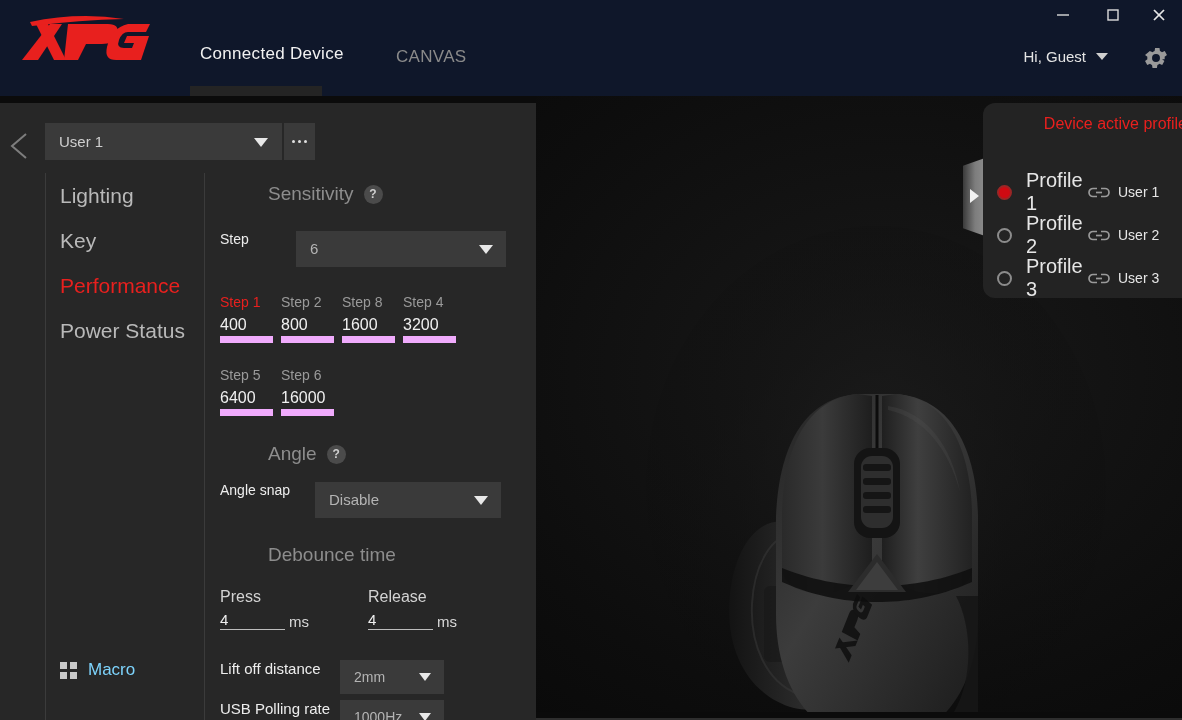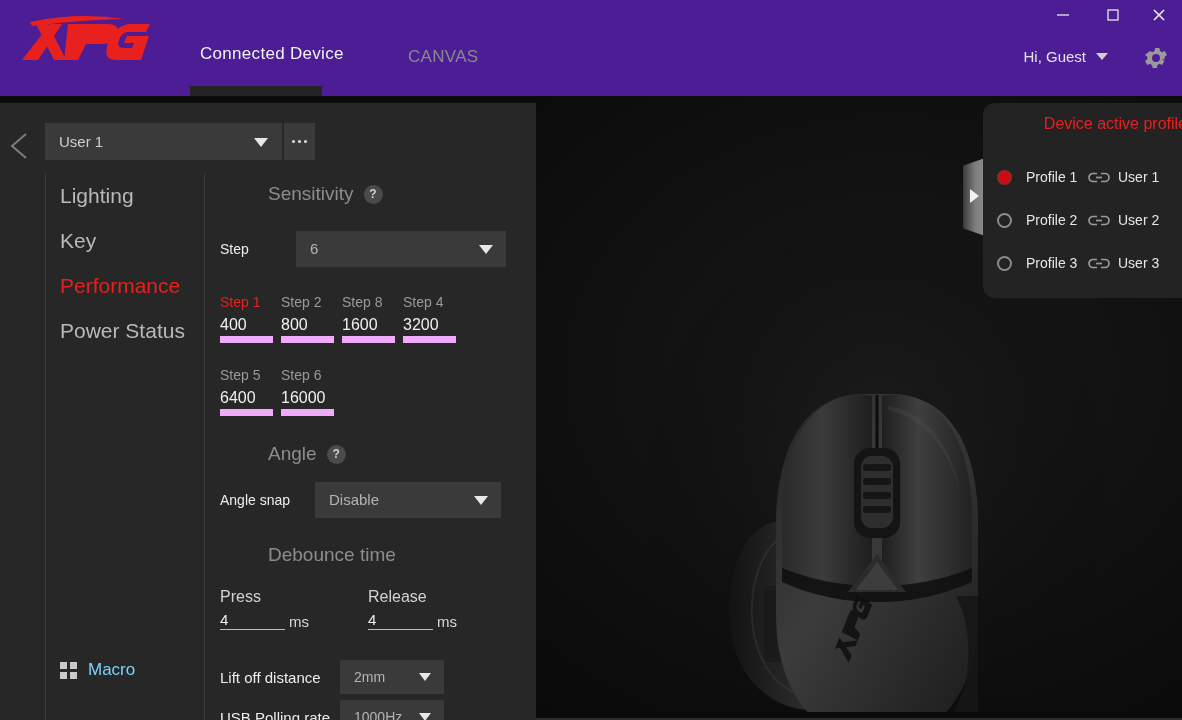--- a/index.html
+++ b/index.html
@@ -11,38 +11,38 @@
   }
   #app {
     position: relative; width: 1182px; height: 720px;
     background: #0b0b0b;
     border-bottom: 2px solid #2e2e2e;
   }
 
   
   .titlebar {
     position: absolute; left: 0; top: 0; width: 1182px; height: 96px;
-    background: #4c1d95;
+    background: #0f172a;
     text-align: right;
   }
   .logo {
     position: absolute; left: 16px; top: 14px;
     width: 140px; height: 48px;
   }
   .logo svg { display:block; }
 
   .tabs { position: absolute; left: 190px; top: 40px; height: 56px; }
   .tab {
     position: absolute; top: 0;
     font-size: 17px; letter-spacing: .3px;
     padding: 0 10px 0 10px; height: 38px; line-height: 28px;
     cursor: pointer; white-space: nowrap;
   }
   .tab.active { left: 0; color: #f2f2f2; }
-  .tab.inactive { left: 208px; color: #8a8a8a; top: 3px; }
+  .tab.inactive { left: 196px; color: #8a8a8a; top: 3px; }
   .tab-underline {
     position: absolute; left: 190px; top: 86px;
     width: 132px; height: 10px; background: #242424;
   }
 
   .wincontrols { position: absolute; right: 0; top: 0; height: 30px; }
   .wbtn {
     position: absolute; top: 0; width: 46px; height: 30px;
     display:flex; align-items:center; justify-content:center;
     color: #dcdcdc; cursor: pointer;
@@ -130,21 +130,21 @@
   .settings { position: absolute; left: 220px; top: 183px; width: 300px; }
   .sectitle {
     color: #8d8d8d; font-size: 19px; display: flex; align-items: center; gap: 10px; margin-left: 48px;
   }
   .qmark {
     width: 19px; height: 19px; border-radius: 50%;
     background: #4b4b4b; color: #d0d0d0; font-size: 12px; font-weight: bold;
     display: flex; align-items: center; justify-content: center;
     cursor: pointer; line-height: 1;
   }
-  .row { display: flex; align-items: center; }
+  .row { display: flex; }
   .rowlabel { color: #ededed; font-size: 14px; }
   .sel {
     position: relative; background: #3a3a3a; color: #b4b4b4;
     font-size: 15px; height: 36px; line-height: 36px; padding-left: 14px;
     cursor: pointer;
   }
   .sel .caret {
     position: absolute; right: 13px; top: 14px;
     width: 0; height: 0; border-left: 7px solid transparent;
     border-right: 7px solid transparent; border-top: 9px solid #e8e8e8;
@@ -187,21 +187,21 @@
   }
   .profrow {
     position: absolute; left: 14px; display: flex; align-items: center;
     gap: 0; cursor: pointer; width: 200px;
   }
   .radio {
     width: 15px; height: 15px; border-radius: 50%;
     border: 2px solid #8c8c8c; box-sizing: border-box;
   }
   .radio.on { border-color: #9a2626; background: #cf0a12; }
-  .proflabel { color: #e6e6e6; font-size: 14px; margin-left: 14px; width: 56px; }
+  .proflabel { color: #e6e6e6; font-size: 20px; margin-left: 14px; width: 56px; }
   .linkicon { margin-left: 4px; width: 26px; height: 15px; }
   .userlabel { color: #e6e6e6; font-size: 14px; margin-left: 6px; }
 
   .paneltab {
     position: absolute; left: 963px; top: 158px;
     width: 22px; height: 78px;
     background: linear-gradient(to right, #3a3a3a 0%, #7d7d7d 55%, #8c8c8c 100%);
     clip-path: polygon(0 10%, 100% 0, 100% 100%, 0 90%);
     cursor: pointer;
   }

